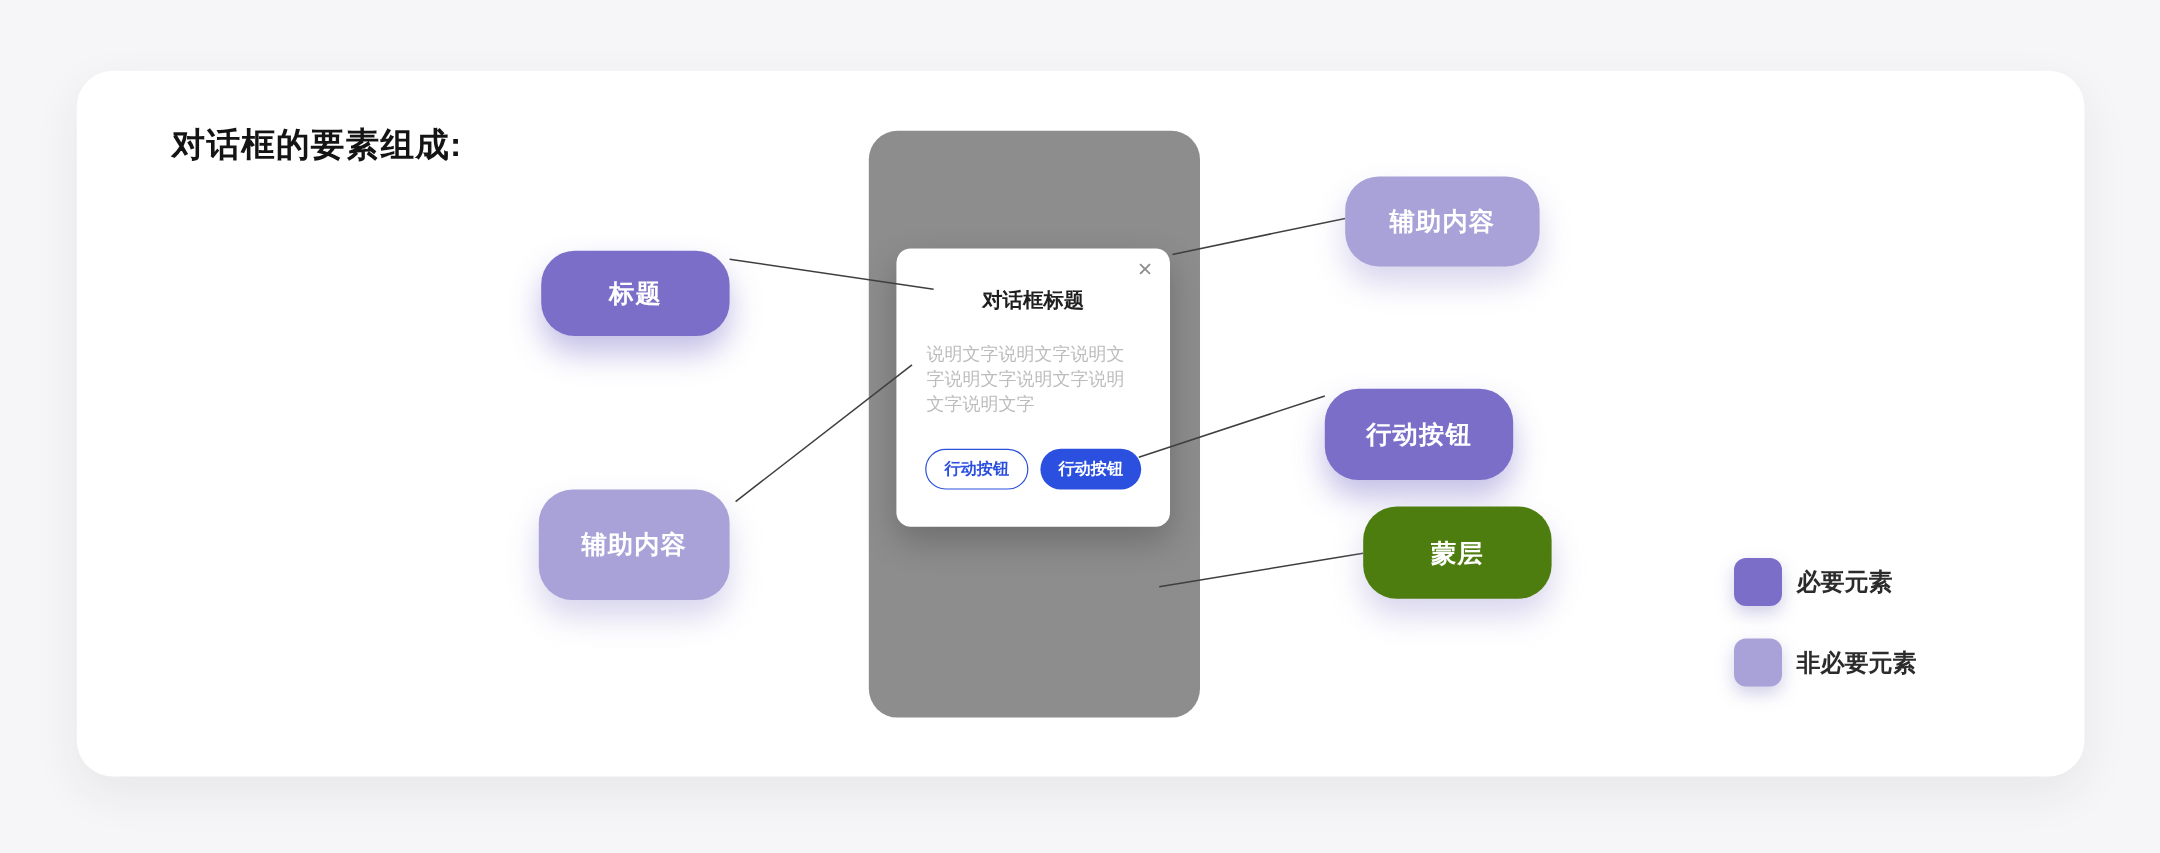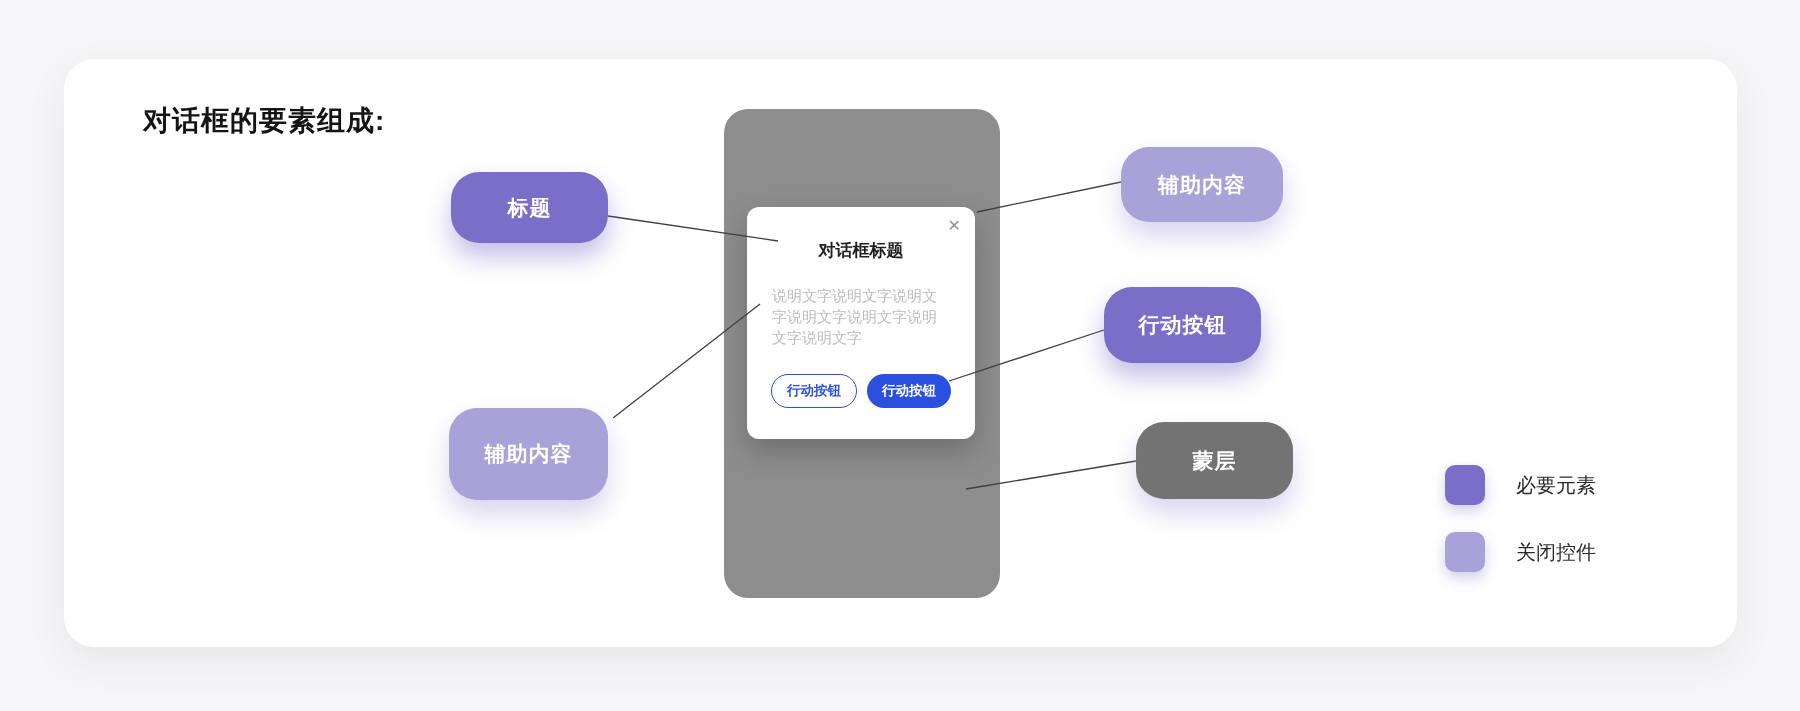--- a/index.html
+++ b/index.html
@@ -99,21 +99,21 @@
     display: flex;
     align-items: center;
     justify-content: center;
     border-radius: 28px;
     color: #ffffff;
     font-size: 21px;
     font-weight: bold;
     letter-spacing: 1px;
     z-index: 3;
   }
-  .pill.required { background: #7a6ec8; box-shadow: 0 14px 26px rgba(122,110,200,0.45); }
+  .pill.required { background: #7a6ec8; box-shadow: 0 14px 26px rgba(122,110,200,0.45); margin-top: 37px; }
   .pill.optional { background: #a8a2d8; box-shadow: 0 14px 26px rgba(168,162,216,0.45); }
   #pill-title     { left: 451px;  top: 172px; width: 157px; height: 71px; }
   #pill-auxiliary { left: 449px;  top: 408px; width: 159px; height: 92px; }
   #pill-close     { left: 1121px; top: 147px; width: 162px; height: 75px; }
   #pill-action    { left: 1104px; top: 287px; width: 157px; height: 76px; }
   #pill-mask      { left: 1136px; top: 422px; width: 157px; height: 77px; }
   
   .lines {
     position: absolute;
     left: 0; top: 0;
@@ -124,22 +124,23 @@
   .lines line { stroke: #3f3f3f; stroke-width: 1.3; }
   
   .legend {
     position: absolute;
     left: 1445px; top: 465px;
     z-index: 2;
   }
   .legend-item {
     display: flex;
     align-items: center;
-    gap: 31px;
+    gap: 12px;
     margin-bottom: 27px;
+    font-weight: bold;
   }
   .swatch {
     width: 40px; height: 40px;
     border-radius: 10px;
     box-shadow: 0 6px 14px rgba(120,115,190,0.35);
   }
   .legend-label {
     font-size: 20px;
     color: #2b2b2b;
   }
@@ -180,26 +181,26 @@
 </div>
 
 <div id="pill-close" class="pill optional" style="background: rgb(168, 162, 216);">
   <span>辅助内容</span>
 </div>
 
 <div id="pill-action" class="pill required" style="background: rgb(122, 110, 200);">
   <span>行动按钮</span>
 </div>
 
-<div id="pill-mask" class="pill optional" style="background: #737373;">
+<div id="pill-mask" class="pill optional" style="background: #4d7c0f;">
   <span>蒙层</span>
 </div>
 
 <div class="legend">
   <div class="legend-item">
     <span class="swatch" style="background: rgb(122, 110, 200);"></span>
     <span class="legend-label">必要元素</span>
   </div>
   <div class="legend-item">
     <span class="swatch" style="background: rgb(168, 162, 216);"></span>
-    <span class="legend-label">关闭控件</span>
+    <span class="legend-label">非必要元素</span>
   </div>
 </div>
 
 </body></html>

